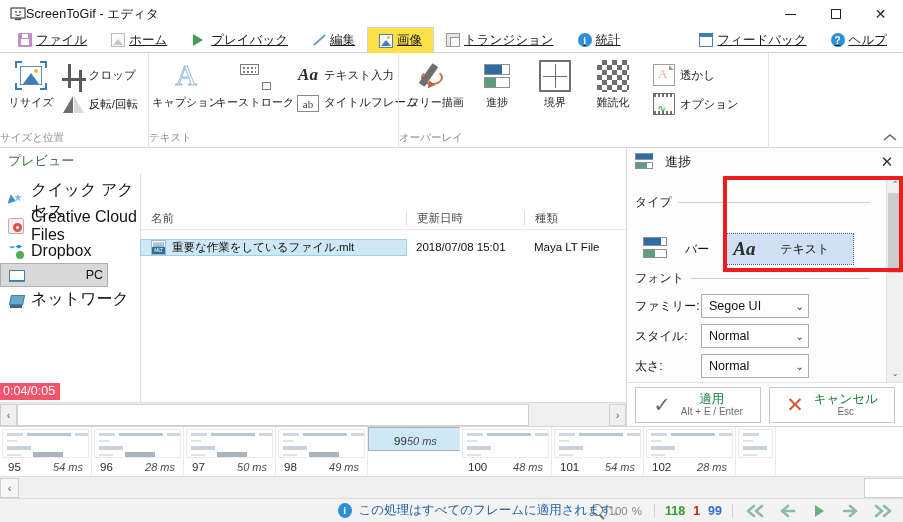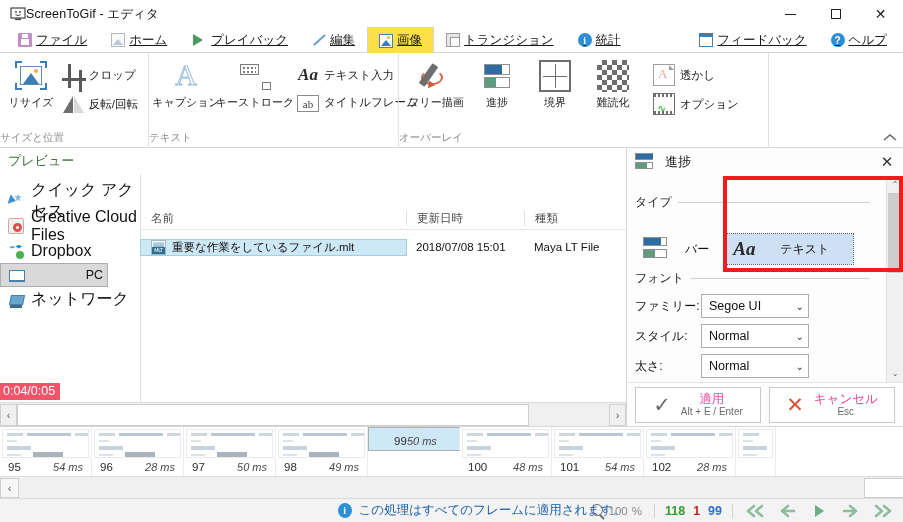--- a/index.html
+++ b/index.html
@@ -257,21 +257,21 @@
                   justify-content:center; gap:2px; }
   .spin .arrows span { font-size:7px; line-height:7px; color:#333; }
   .vscroll { position:absolute; right:0; top:0; bottom:0; width:17px; background:#f0f0f0; border-left:1px solid #e0e0e0; }
   .vscroll .up, .vscroll .dn { height:17px; display:flex; align-items:center; justify-content:center; font-size:8px; color:#606060; }
   .vscroll .vthumb { position:absolute; left:1px; right:1px; top:17px; height:80px; background:#cdcdcd; }
   .rp-foot { height:44px; flex:0 0 44px; display:flex; align-items:center; gap:8px; padding:0 8px;
              border-top:1px solid #e4e4e4; background:#fdfdfd; }
   .actbtn { flex:1 1 0; height:36px; border:1px solid #c8c8c8; background:#fff; display:flex;
             align-items:center; justify-content:center; gap:10px; }
   .actbtn .txts { display:flex; flex-direction:column; align-items:center; line-height:1.15; }
-  .actbtn .big { font-size:12.5px; color:#ec4899; }
+  .actbtn .big { font-size:12.5px; color:#15803d; }
   .actbtn .sub { font-size:10px; color:#6a6a6a; }
   .chk { font-size:21px; color:#6a6a6a; line-height:1; }
   .xx { font-size:21px; color:#d4553a; line-height:1; font-weight:bold; }
 
   
   .redbox { position:absolute; border:4px solid #f01c1c; pointer-events:none; z-index:20; }
 
   
   .strip { height:50px; flex:0 0 50px; background:#fff; display:flex; overflow:hidden;
            border-top:1px solid #d6d6d6; }

